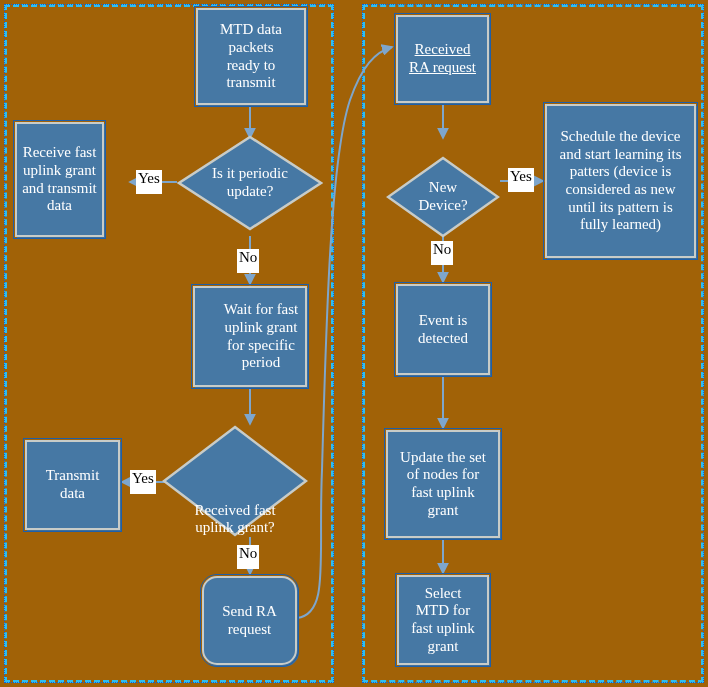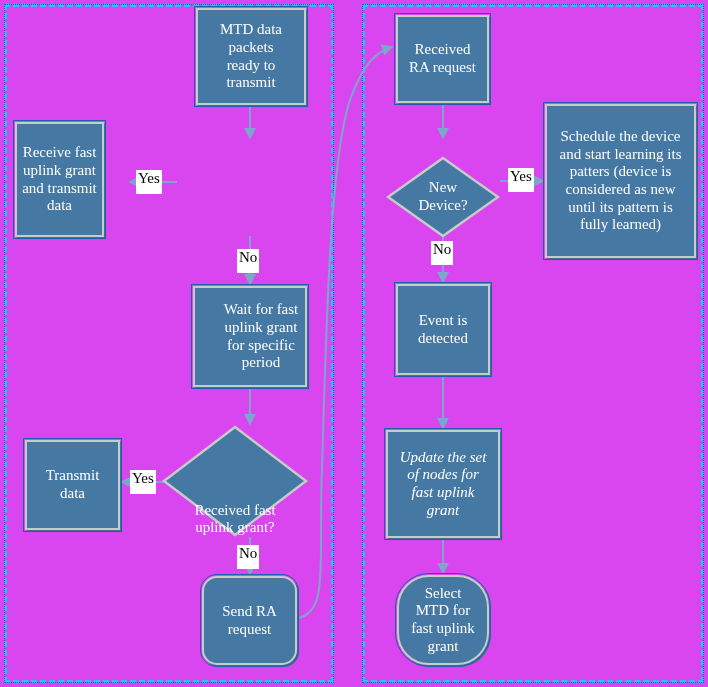--- a/index.html
+++ b/index.html
@@ -4,21 +4,21 @@
 <style>
   html, body {
     margin: 0;
     padding: 0;
     background: #000000;
   }
   #canvas {
     position: relative;
     width: 708px;
     height: 687px;
-    background: #d946ef;
+    background: #a16207;
     overflow: hidden;
     font-family: "Liberation Serif", "DejaVu Serif", serif;
   }
 
   
   .selframe {
     position: absolute;
     box-sizing: border-box;
     border: 3px dashed #2fbff0;
     background: transparent;
@@ -133,20 +133,27 @@
     <line x1="443" y1="538" x2="443" y2="573" stroke="#7ea6cc" stroke-width="2" marker-end="url(#ah)"></line>
   </svg>
 
   <div class="node" style="left:196px; top:8px; width:110px; height:97px;">
     <span class="txt">MTD data
 packets
 ready to
 transmit</span>
   </div>
 
+  <div class="diamond" style="left:177px; top:135px; width:146px; height:96px;">
+    <svg class="shape" viewBox="0 0 146 96" preserveAspectRatio="none" xmlns="http://www.w3.org/2000/svg">
+      <polygon points="73,2 144,48 73,94 2,48" fill="#4678a4" stroke="#c8ccc8" stroke-width="2.5"></polygon>
+    </svg>
+    <span class="txt">Is it periodic
+update?</span>
+  </div>
 
   <div class="node" style="left:15px; top:122px; width:89px; height:115px;">
     <span class="txt">Receive fast
 uplink grant
 and transmit
 data</span>
   </div>
 
   <div class="node" style="left:193px; top:286px; width:114px; height:101px;padding-left:26px;">
     <span class="txt">Wait for fast
@@ -166,21 +173,21 @@
   <div class="node" style="left:25px; top:440px; width:95px; height:90px;">
     <span class="txt">Transmit
 data</span>
   </div>
 
   <div class="node" style="left:202px; top:576px; width:95px; height:89px;border-radius:15px;">
     <span class="txt">Send RA
 request</span>
   </div>
 
-  <div class="node" style="left:396px; top:15px; width:93px; height:88px;">
+  <div class="node" style="left:396px; top:15px; width:93px; height:88px;text-decoration:underline;">
     <span class="txt">Received
 RA request</span>
   </div>
 
   <div class="diamond" style="left:386px; top:156px; width:114px; height:82px;">
     <svg class="shape" viewBox="0 0 114 82" preserveAspectRatio="none" xmlns="http://www.w3.org/2000/svg">
       <polygon points="57,2 112,41 57,80 2,41" fill="#4678a4" stroke="#c8ccc8" stroke-width="2.5"></polygon>
     </svg>
     <span class="txt">New
 Device?</span>
@@ -193,28 +200,28 @@
 considered as new
 until its pattern is
 fully learned)</span>
   </div>
 
   <div class="node" style="left:396px; top:284px; width:94px; height:91px;">
     <span class="txt">Event is
 detected</span>
   </div>
 
-  <div class="node" style="left:386px; top:430px; width:114px; height:108px;font-style:italic;">
+  <div class="node" style="left:386px; top:430px; width:114px; height:108px;">
     <span class="txt">Update the set
 of nodes for
 fast uplink
 grant</span>
   </div>
 
-  <div class="node" style="left:397px; top:575px; width:92px; height:90px;border-radius:32px;">
+  <div class="node" style="left:397px; top:575px; width:92px; height:90px;">
     <span class="txt">Select
 MTD for
 fast uplink
 grant</span>
   </div>
 
   <div class="edge-label" style="left:136px; top:170px;">Yes</div>
   <div class="edge-label" style="left:237px; top:249px;">No</div>
   <div class="edge-label" style="left:130px; top:470px;">Yes</div>
   <div class="edge-label" style="left:237px; top:545px;">No</div>

